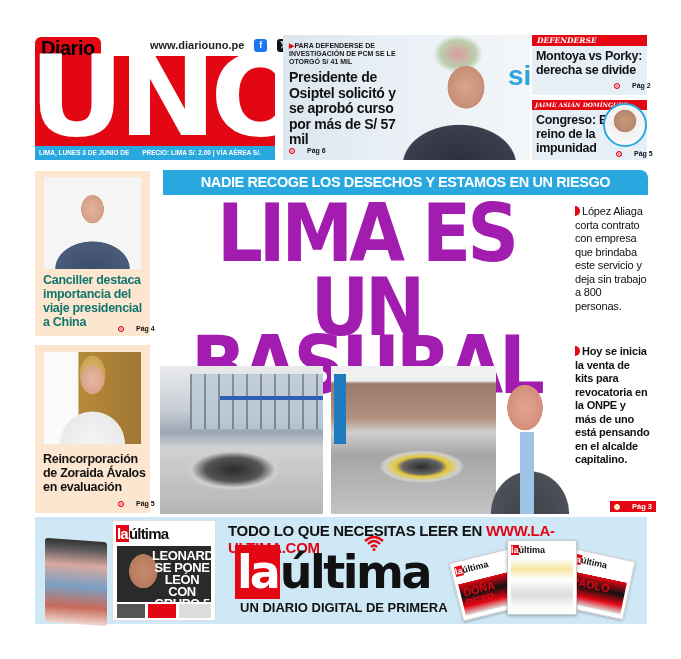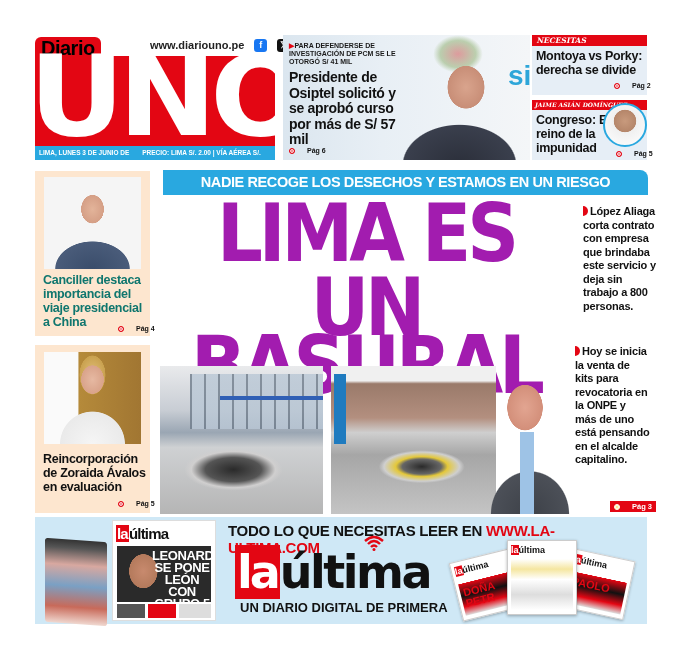--- a/index.html
+++ b/index.html
@@ -118,21 +118,21 @@
     color: #fff; font-size: 14.5px; font-weight: 900; line-height: 25px; text-align: center;
     letter-spacing: -0.4px; transform-origin: left;
   }
   .headline {
     left: 160px; top: 196px; width: 412px; color: #a21caf;
     font-family: "DejaVu Sans", sans-serif; font-weight: 900;
     font-size: 72px; line-height: 66px; text-align: center; letter-spacing: -4px;
   }
   .headline span { display: block; transform: scaleY(1.12); transform-origin: top; }
 
-  .bullet1 { left: 575px; top: 205px; width: 75px; font-size: 11px; font-weight: 700; line-height: 13.5px; color: #111; letter-spacing: -0.2px; margin-left: 8px; }
+  .bullet1 { left: 575px; top: 205px; width: 75px; font-size: 11px; font-weight: 400; line-height: 13.5px; color: #111; letter-spacing: -0.2px; }
   .bullet2 { left: 575px; top: 345px; width: 75px; font-size: 11px; font-weight: 900; line-height: 13.5px; color: #111; letter-spacing: -0.2px; }
   .bmark { display: inline-block; width: 5px; height: 10px; background: #e30613; border-radius: 0 5px 5px 0; margin-right: 2px; vertical-align: -1px; }
   .bullet-pag { left: 610px; top: 501px; background: #e30613; color: #fff; padding: 1px 4px; font-size: 7.5px; }
   .bullet-pag .pag-dot { background: #ffcc00; border-color: #fff; }
 
   
   .photo-trash1 { left: 160px; top: 366px; width: 163px; height: 148px;
     background:
       radial-gradient(ellipse 70px 30px at 45% 70%, #2a2a2a 0%, #555 40%, #d0cfcf 60%, transparent 70%),
       linear-gradient(180deg, #e9eaec 0%, #c8cdd4 30%, #9aa6b3 45%, #cfd1d3 55%, #b5b5b5 100%); }
@@ -203,21 +203,21 @@
   <div class="abs photo-man1"></div>
   <div class="abs top-kicker"><span class="kicker-mark">▶</span><span>PARA DEFENDERSE DE INVESTIGACIÓN DE PCM SE LE OTORGÓ S/ 41 MIL</span></div>
   <div class="abs top-title">Presidente de Osiptel solicitó y se aprobó curso por más de S/ 57 mil</div>
   <div class="abs pag top-pag">
       <span class="pag-dot"></span>
       <span>Pág 6</span>
     </div>
 </div>
 
 <div class="abs edit-box"></div>
-<div class="abs edit-tag">NECESITAS</div>
+<div class="abs edit-tag">DEFENDERSE</div>
 <div class="abs edit-title">Montoya vs Porky: derecha se divide</div>
 <div class="abs pag edit-pag">
     <span class="pag-dot"></span>
     <span>Pág 2</span>
   </div>
 
 <div class="abs col-box"></div>
 <div class="abs col-tag">JAIME ASIÁN DOMÍNGUEZ</div>
 <div class="abs col-title">Congreso: El reino de la impunidad</div>
 <div class="abs col-photo"></div>

